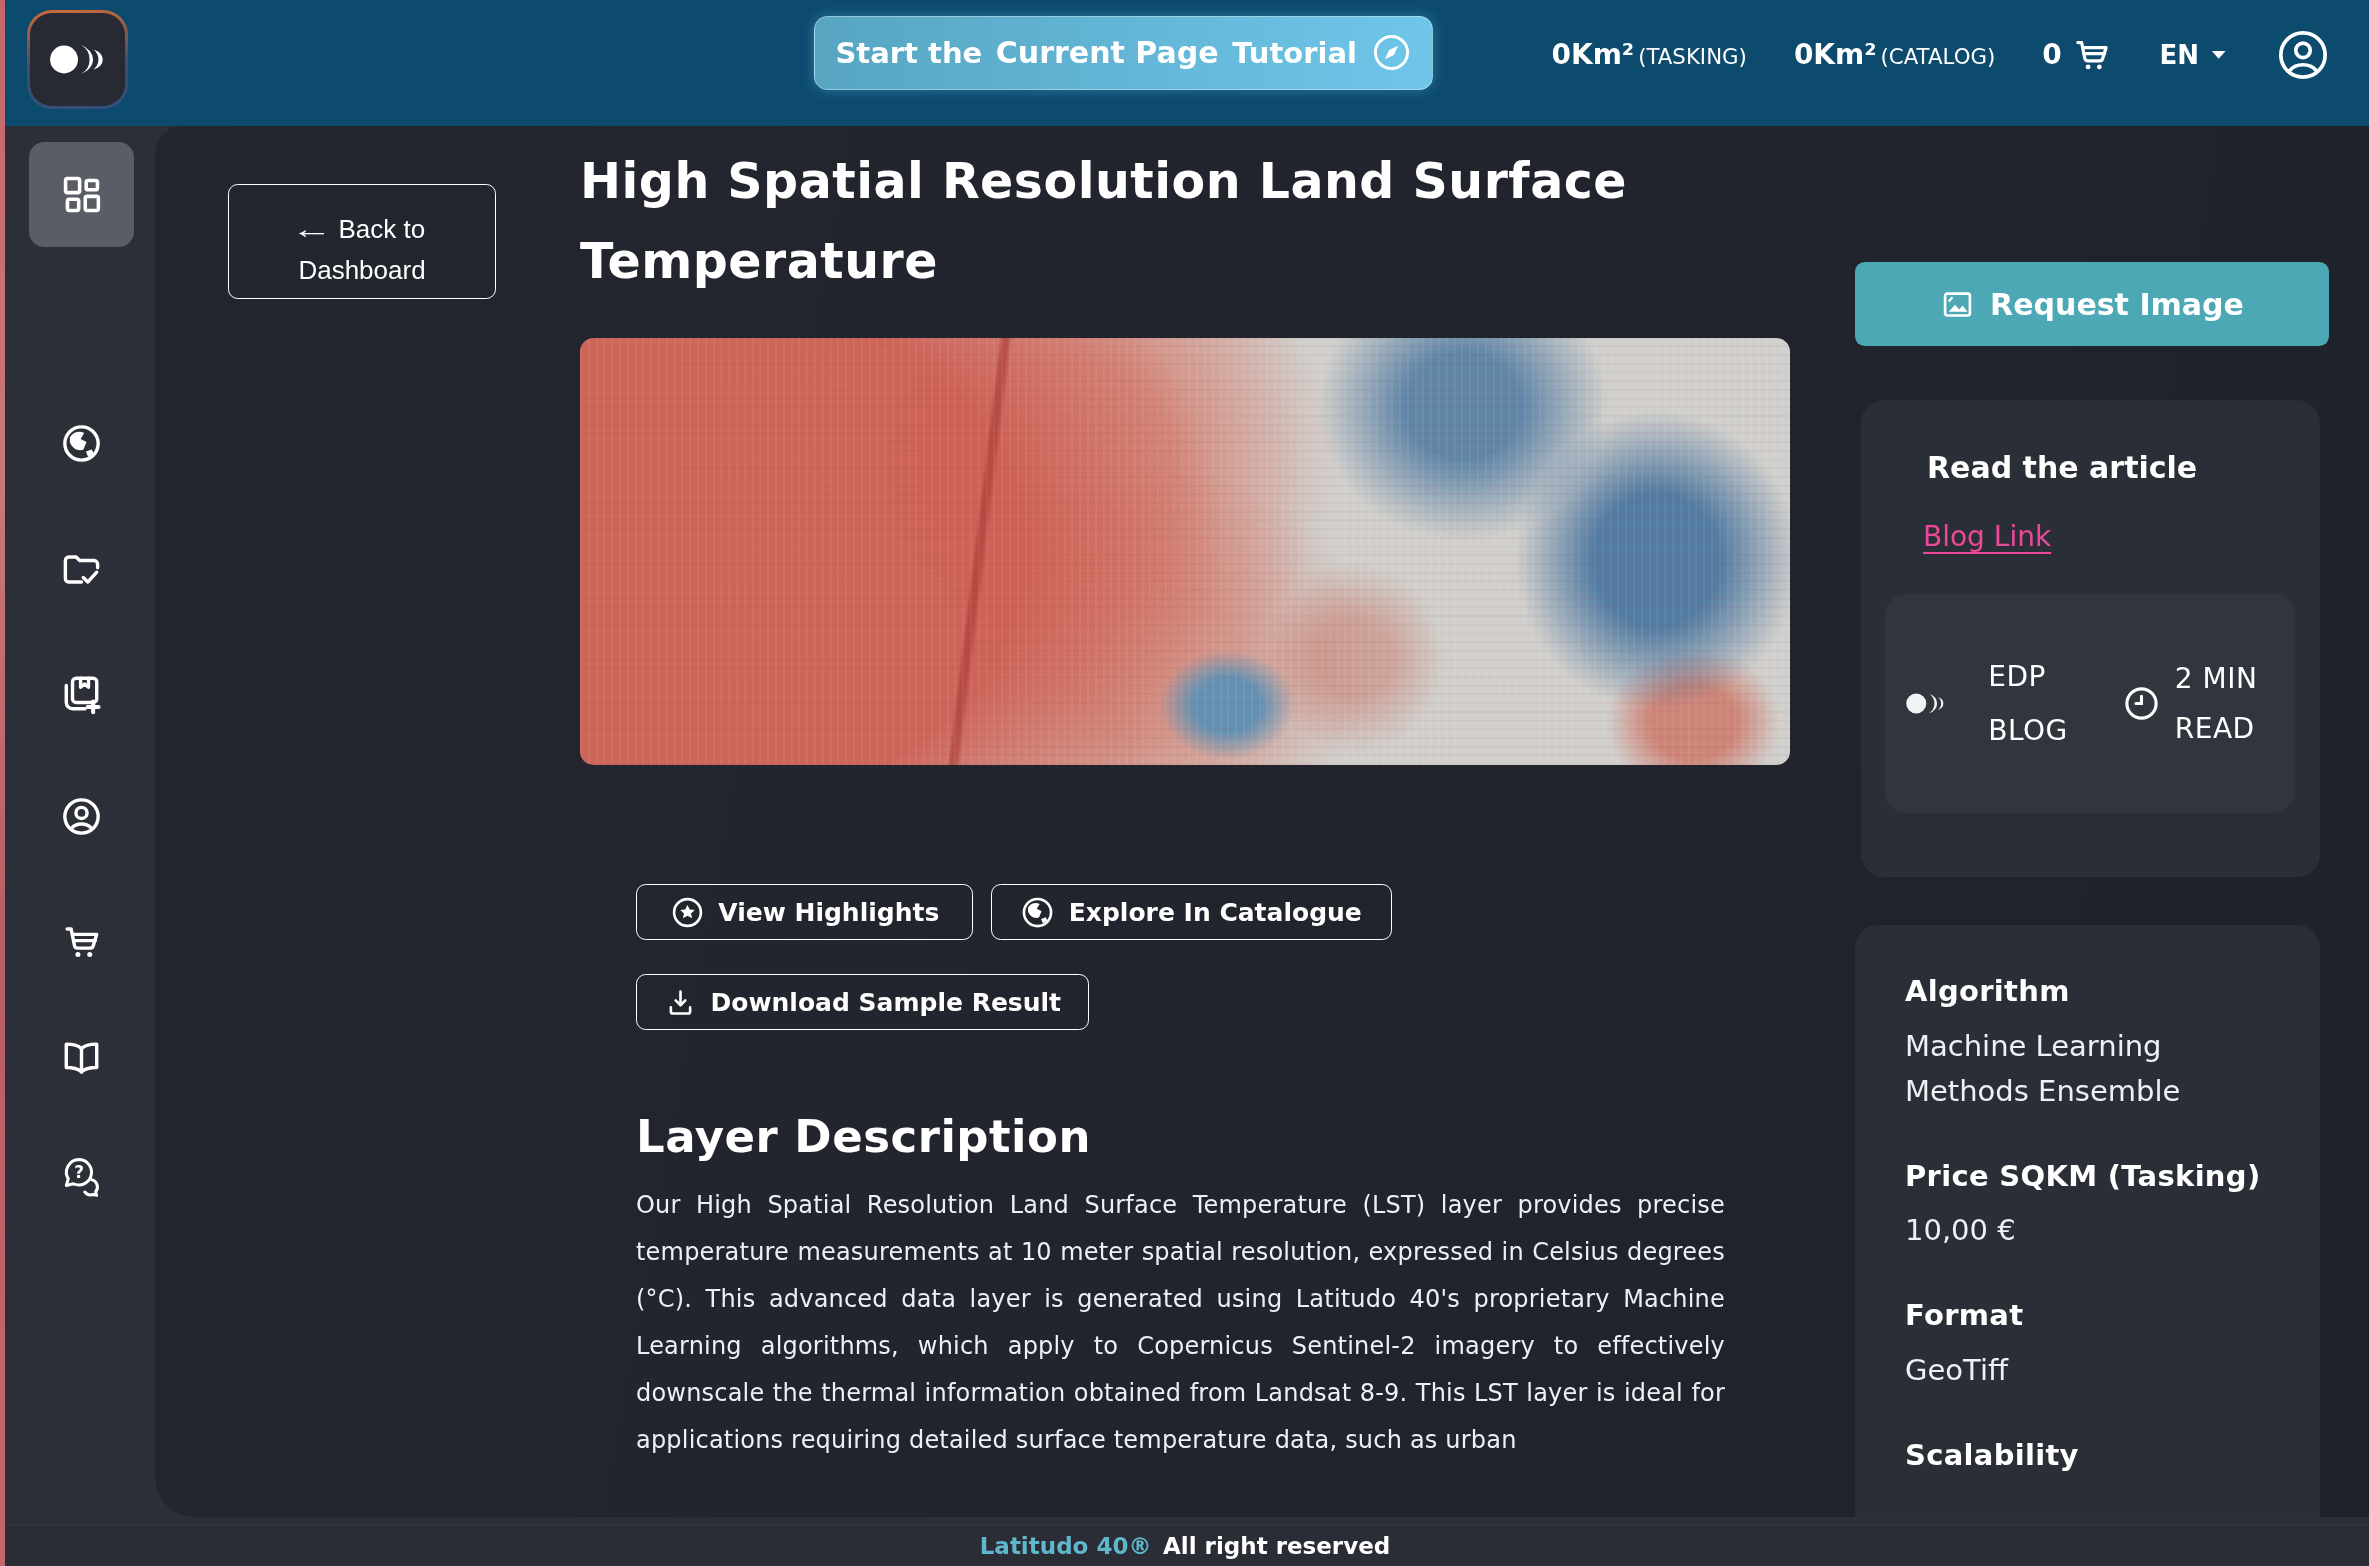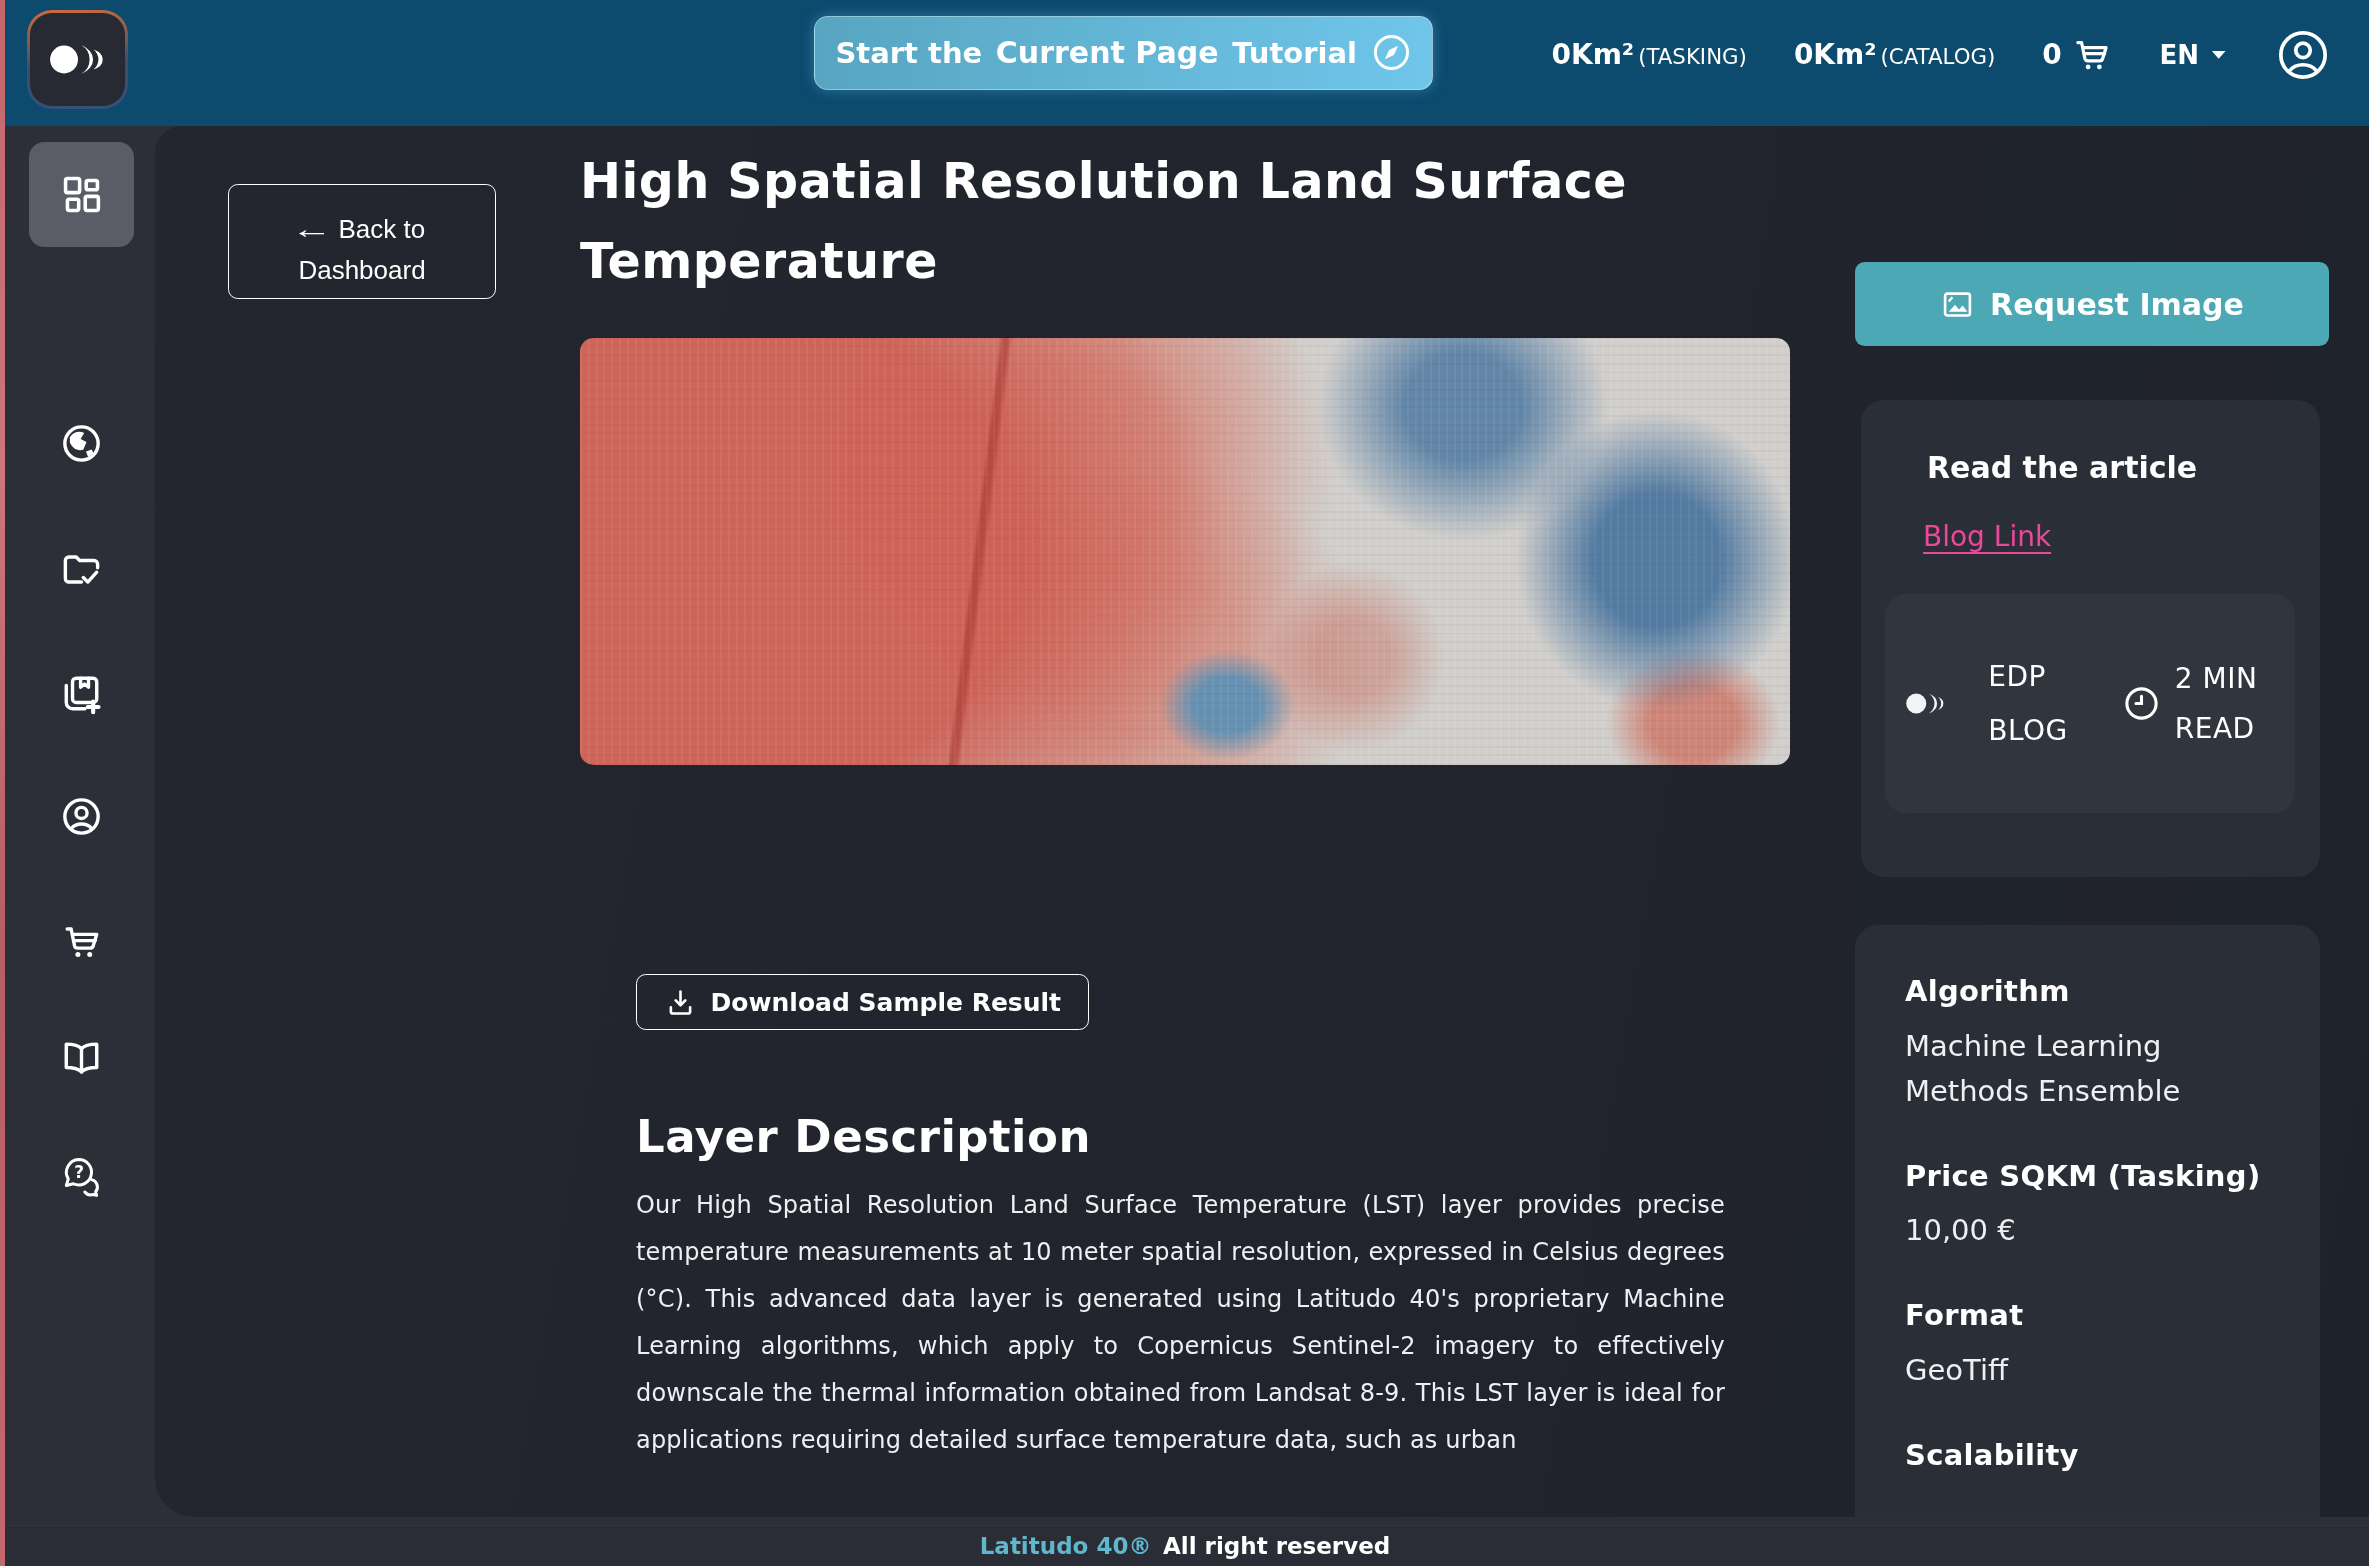--- a/index.html
+++ b/index.html
@@ -249,20 +249,41 @@
 
     <button class="back-btn">
       <span class="arrow">←</span><span>Back to</span><br>
       <span>Dashboard</span>
     </button>
 
     <h1 class="page-title">High Spatial Resolution Land Surface Temperature</h1>
 
     <div class="hero"></div>
 
+    <div class="act-row1">
+      <button class="ghost-btn w-vh">
+        <span>
+          <svg width="35" height="35" viewBox="0 0 24 24" fill="none" stroke="#fff" stroke-width="1.8">
+            <circle cx="12" cy="12" r="9.2"></circle>
+            <path d="M12 6.8 l1.55 3.15 3.45 .35 -2.6 2.3 .78 3.35 L12 14.2 l-3.18 1.75 .78 -3.35 -2.6 -2.3 3.45 -.35 z" fill="#fff" stroke="none"></path>
+          </svg>
+        </span>
+        <span>View Highlights</span>
+      </button>
+      <button class="ghost-btn w-ec">
+        <span>
+          <svg width="35" height="35" viewBox="0 0 24 24">
+            <circle cx="12" cy="12" r="9.3" fill="none" stroke="#fff" stroke-width="1.8"></circle>
+            <path d="M5.5 8.5 C7.5 5.5 11 4.8 13.5 6.2 L11.5 9.5 L14.8 11.2 L13 15.5 C9.5 16.5 6.8 14.5 5.5 11.5 Z" fill="#fff"></path>
+            <path d="M14.5 16.5 l3.2-1.2 1 2.1 -3 2.1 z" fill="#fff"></path>
+          </svg>
+        </span>
+        <span>Explore In Catalogue</span>
+      </button>
+    </div>
     <div class="act-row2">
       <button class="ghost-btn w-ds">
         <span>
           <svg width="33" height="33" viewBox="0 0 24 24" fill="none" stroke="#fff" stroke-width="1.9" stroke-linecap="round" stroke-linejoin="round">
             <path d="M12 4 v9.2"></path>
             <path d="M8.5 10.5 L12 14 L15.5 10.5"></path>
             <path d="M5 15.5 v3 a1.5 1.5 0 0 0 1.5 1.5 h11 a1.5 1.5 0 0 0 1.5 -1.5 v-3"></path>
           </svg>
         </span>
         <span>Download Sample Result</span>

